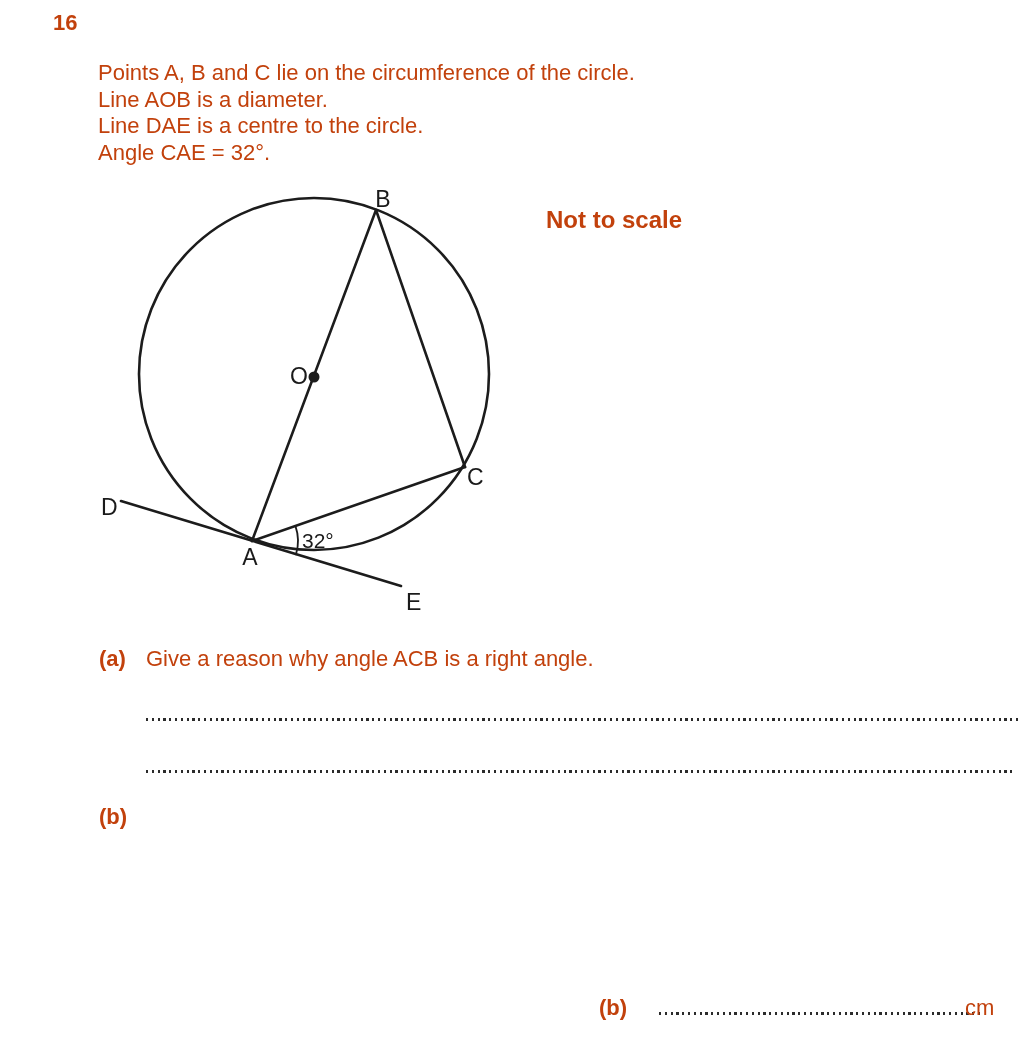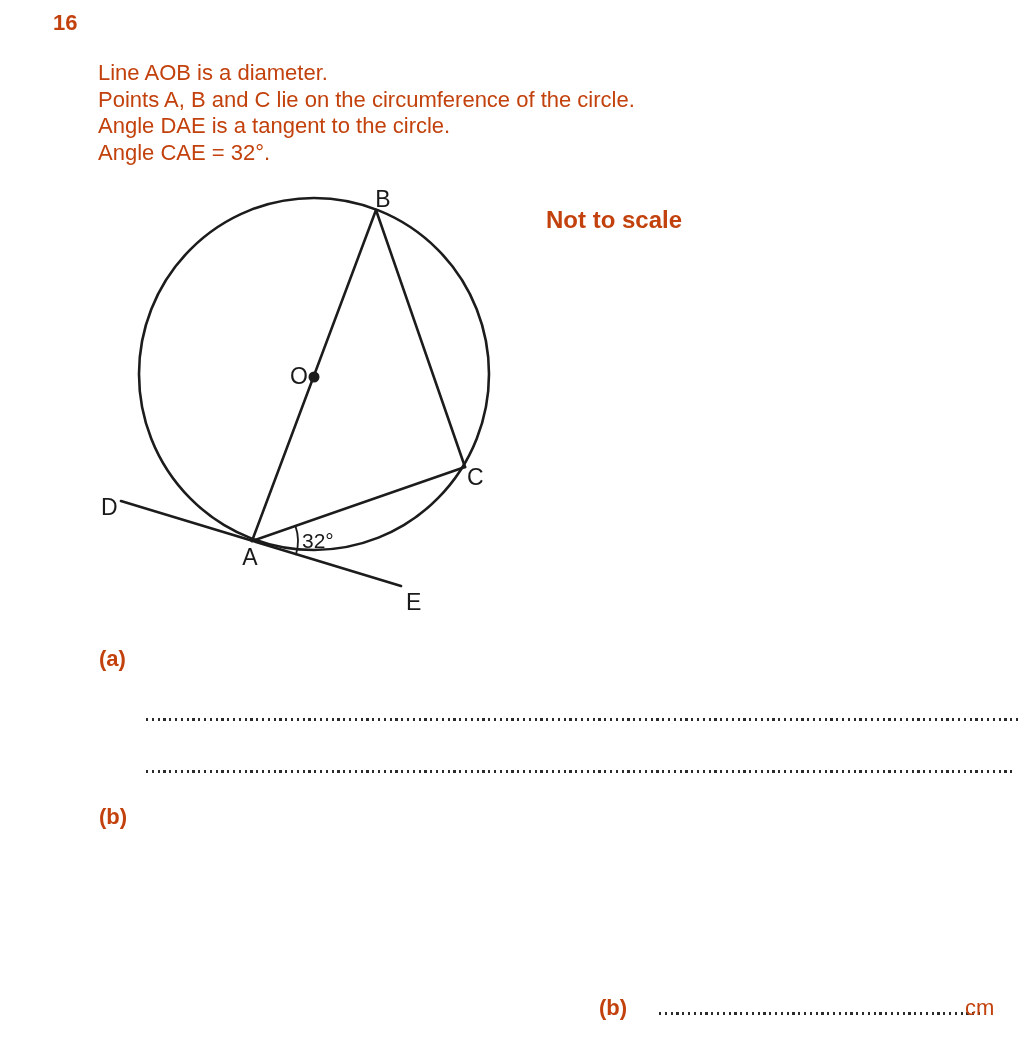--- a/index.html
+++ b/index.html
@@ -19,23 +19,23 @@
   svg text{font-family:"Liberation Sans","DejaVu Sans",sans-serif;font-size:23px;fill:#1a1a1a;}
 </style>
 </head>
 <body>
 
 <div class="page">
 
   <span class="abs b" style="left:9px;top:10px">16</span>
 
   <div class="abs statements" style="left:54px;top:60px">
+    <div>Points A, B and C lie on the circumference of the circle.</div>
     <div>Line AOB is a diameter.</div>
-    <div>Points A, B and C lie on the circumference of the circle.</div>
-    <div>Angle DAE is a tangent to the circle.</div>
+    <div>Line DAE is a centre to the circle.</div>
     <div>Angle CAE = 32°.</div>
   </div>
 
   <span class="abs b" style="left:502px;top:206px;font-size:24px">Not to scale</span>
 
   <svg class="abs" style="left:30px;top:185px" width="440" height="445" viewBox="0 0 440 445">
     <ellipse cx="240" cy="189" rx="175" ry="176" stroke-width="2.6"></ellipse>
     <line x1="178" y1="356" x2="302" y2="25" stroke-width="2.6"></line>
     <line x1="302" y1="25" x2="391" y2="282" stroke-width="2.6"></line>
     <line x1="178" y1="356" x2="391" y2="282" stroke-width="2.6"></line>
@@ -45,20 +45,21 @@
     <text x="309" y="22" text-anchor="middle">B</text>
     <text x="234" y="199" text-anchor="end">O</text>
     <text x="393" y="300">C</text>
     <text x="176" y="380" text-anchor="middle">A</text>
     <text x="27" y="330">D</text>
     <text x="332" y="425">E</text>
     <text x="228" y="363" style="font-size:21px">32°</text>
   </svg>
 
   <span class="abs b" style="left:55px;top:646px">(a)</span>
+  <span class="abs" style="left:102px;top:646px">Give a reason why angle ACB is a right angle.</span>
 
   <div class="dots" style="left:102px;top:718px;width:906px"></div>
   <div class="dots" style="left:102px;top:770px;width:870px"></div>
   <span class="abs b" style="left:980px;top:753px">[1]</span>
 
   <span class="abs b" style="left:55px;top:804px">(b)</span>
 
   <span class="abs b" style="left:555px;top:995px">(b)</span>
   <div class="dots" style="left:615px;top:1012px;width:325px"></div>
   <span class="abs" style="left:921px;top:995px">cm</span>

